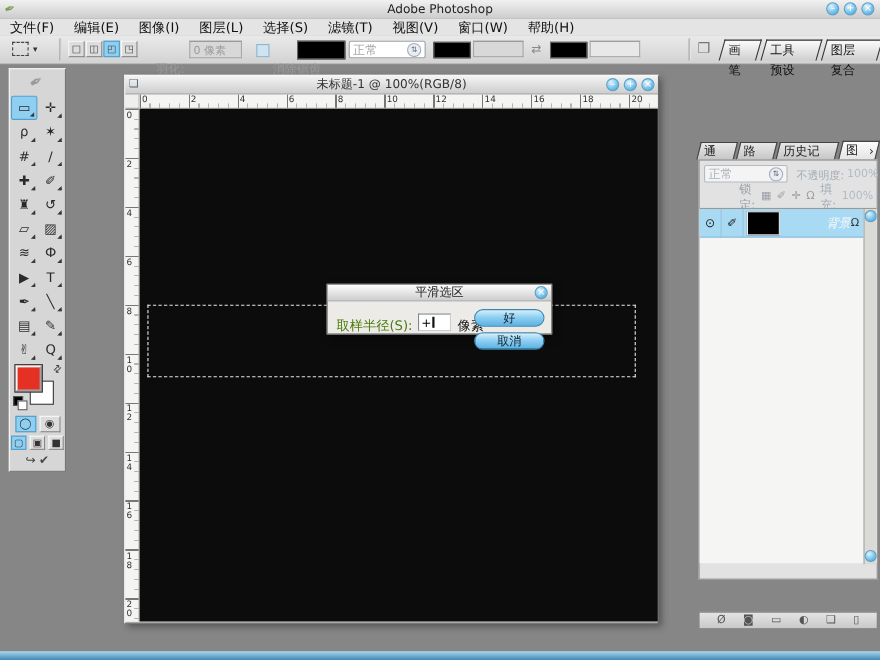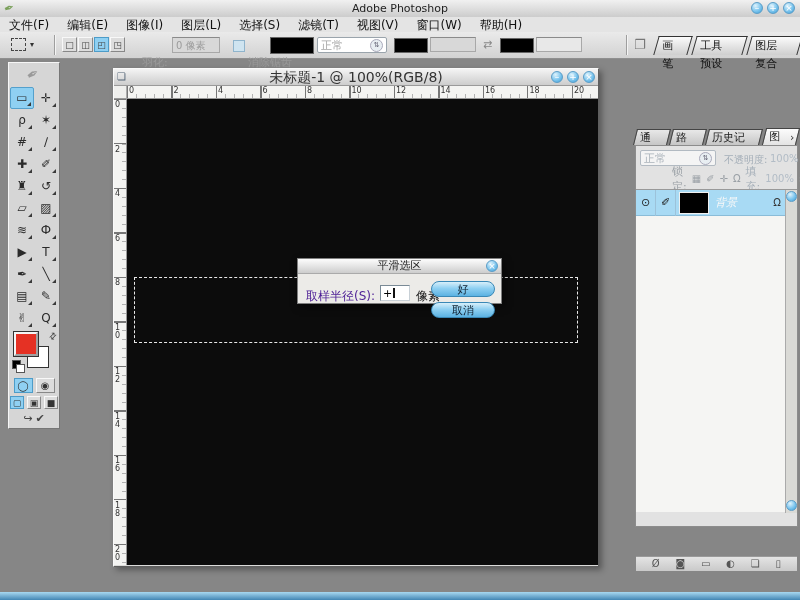--- a/index.html
+++ b/index.html
@@ -59,21 +59,21 @@
   .maskrow,.screenrow,.irrow{display:flex;justify-content:center;gap:3px;margin-top:3px;}
   .maskbtn{width:19px;height:15px;background:#dcdcdc;border:1px solid;border-color:#f8f8f8 #888 #888 #f8f8f8;font-size:10px;color:#333;text-align:center;line-height:14px;box-sizing:border-box;}
   .maskbtn.sel{background:#8fd0f2;border-color:#4d9cc8;}
   .screenbtn{width:14px;height:13px;background:#dcdcdc;border:1px solid;border-color:#f8f8f8 #888 #888 #f8f8f8;font-size:9px;color:#333;text-align:center;line-height:12px;box-sizing:border-box;}
   .screenbtn.sel{background:#8fd0f2;border-color:#4d9cc8;}
   .irrow span{font-size:11px;color:#444;}
 
   
   .docwin{left:113px;top:68px;width:486px;height:499px;background:#dcdcda;border:1px solid;border-color:#fafafa #5e5e5e #5e5e5e #fafafa;box-sizing:border-box;box-shadow:3px 3px 6px rgba(0,0,0,.35);}
   .doctitle{left:0;top:0;width:100%;height:17px;background:linear-gradient(#f4f4f4,#cdcdcd);border-bottom:1px solid #9a9a9a;box-sizing:border-box;}
-  .doctitle .dtext{width:100%;text-align:center;font-size:14px;color:#333;line-height:16px;}
+  .doctitle .dtext{width:100%;text-align:center;font-size:11px;color:#333;line-height:16px;}
   .docicon{left:3px;top:2px;font-size:10px;color:#567;}
   .docbtns{right:3px;top:2px;}
   .rcorner{left:0;top:17px;width:13px;height:13px;background:#efefed;border-right:1px solid #aaa;border-bottom:1px solid #999;box-sizing:border-box;}
   .hruler{left:13px;top:17px;width:471px;height:13px;background-color:#f4f4f2;
     background-image:repeating-linear-gradient(to right,#777 0 1px,transparent 1px 44.5px),
                      repeating-linear-gradient(to right,#b2b2b2 0 1px,transparent 1px 8.9px);
     background-size:100% 100%,100% 4px;background-position:left top,left bottom;background-repeat:no-repeat,repeat-x;
     border-bottom:1px solid #999;box-sizing:border-box;display:flex;overflow:hidden;}
   .hruler .rn{width:44.5px;flex:0 0 44.5px;font-size:8px;color:#333;padding-left:2px;box-sizing:border-box;line-height:9px;}
   .vruler{left:0;top:30px;width:13px;height:466px;background-color:#f4f4f2;
@@ -85,21 +85,21 @@
   .canvas{left:13px;top:30px;width:471px;height:466px;background:#0c0c0c;}
   .marquee{left:7px;top:178px;width:442px;height:64px;border:1px dashed #e8e8e8;}
 
   
   .dialog{left:297px;top:258px;width:205px;height:46px;background:#ecebe8;border:1px solid #7f7f7f;box-shadow:2px 3px 7px rgba(0,0,0,.5);box-sizing:border-box;}
   .dlgtitle{left:0;top:0;width:100%;height:15px;background:linear-gradient(#fdfdfd,#cdcdcd);border-bottom:1px solid #aaa;box-sizing:border-box;}
   .dlgtitle .dtext{width:100%;text-align:center;font-size:11px;color:#222;line-height:14px;}
   .dlgclose{right:3px;top:1px;width:12px;height:12px;border-radius:50%;
     background:radial-gradient(circle at 35% 28%,#dff3fc,#7cc5ee 55%,#3e9ed6);border:1px solid #5b9dc7;
     color:#fff;font-size:9px;line-height:11px;text-align:center;box-sizing:border-box;}
-  .dlglabel{left:8px;top:29px;font-size:12px;color:#4c1d95;}
+  .dlglabel{left:8px;top:29px;font-size:12px;color:#4d7c0f;}
   .dlginput{left:82px;top:26px;width:30px;height:16px;background:#fff;border:1px solid;border-color:#7a8a96 #c8d0d6 #c8d0d6 #7a8a96;box-sizing:border-box;font-size:11px;color:#000;padding-left:2px;display:flex;align-items:center;}
   .caret{width:2px;height:10px;background:#111;margin-left:1px;}
   .dlgunit{left:118px;top:29px;font-size:12px;color:#111;}
   .aquabtn{width:64px;height:16px;border-radius:9px;border:1px solid #3a88b6;
     background:linear-gradient(#d8effa,#8fd0f2 45%,#5cb2e2);
     font-size:11px;color:#102030;text-align:center;line-height:15px;box-sizing:border-box;}
   .btnok{left:133px;top:22px;}
   .btncancel{left:133px;top:43px;}
 
   
@@ -113,21 +113,21 @@
   .pblend{left:0;top:0;width:76px;height:16px;background:#f4f4f4;border:1px solid #b2bac2;border-radius:2px;font-size:11px;color:#aab2ba;display:flex;align-items:center;justify-content:space-between;padding:0 3px;box-sizing:border-box;}
   .plab{font-size:10px;color:#a4aeb8;}
   .pval{font-size:10px;color:#b2bcc6;}
   .parrow{font-size:9px;color:#b2bcc6;}
   .lockrow{left:4px;top:25px;width:155px;height:15px;display:flex;align-items:center;gap:5px;}
   .lockico{font-size:10px;color:#9aa0a6;}
   .layerlist{left:0px;top:43px;width:161px;height:323px;background:#f5f5f3;border-top:1px solid #999;box-sizing:border-box;}
   .layerrow{left:0;top:0;width:149px;height:26px;background:#a8daf4;border-bottom:1px solid #8abcd8;display:flex;align-items:center;box-sizing:border-box;}
   .lcell{width:20px;height:26px;border-right:1px solid #9cc2da;display:flex;align-items:center;justify-content:center;font-size:11px;color:#222;box-sizing:border-box;}
   .lthumb{width:30px;height:22px;background:#000;border:1px solid #f0f0f0;margin-left:3px;box-sizing:border-box;}
-  .lname{font-size:11px;font-style:italic;color:#f8f8f8;margin-left:6px;flex:1;}
+  .lname{font-size:11px;font-style:italic;color:#f8f8f8;margin-left:6px;flex:1;text-align:right;}
   .llock{font-size:10px;color:#333;margin-right:4px;}
   .pscroll{right:0;top:0;width:12px;height:323px;background:#dadad6;border-left:1px solid #aaa;box-sizing:border-box;}
   .scrollknob{left:0px;width:11px;height:11px;border-radius:50%;background:radial-gradient(circle at 35% 28%,#dff3fc,#7cc5ee 55%,#3e9ed6);border:1px solid #5b9dc7;box-sizing:border-box;}
   .pbottom{left:0;top:366px;width:161px;height:15px;background:linear-gradient(#e4e4e4,#c9c9c9);border-top:1px solid #999;display:flex;align-items:center;justify-content:space-evenly;box-sizing:border-box;}
   .pbico{font-size:10px;color:#555;line-height:1;}
 
   .statusstrip{left:0;top:592px;width:800px;height:8px;background:linear-gradient(#a8d8f0,#4286b4);}
 </style>
 </head>
 <body>

